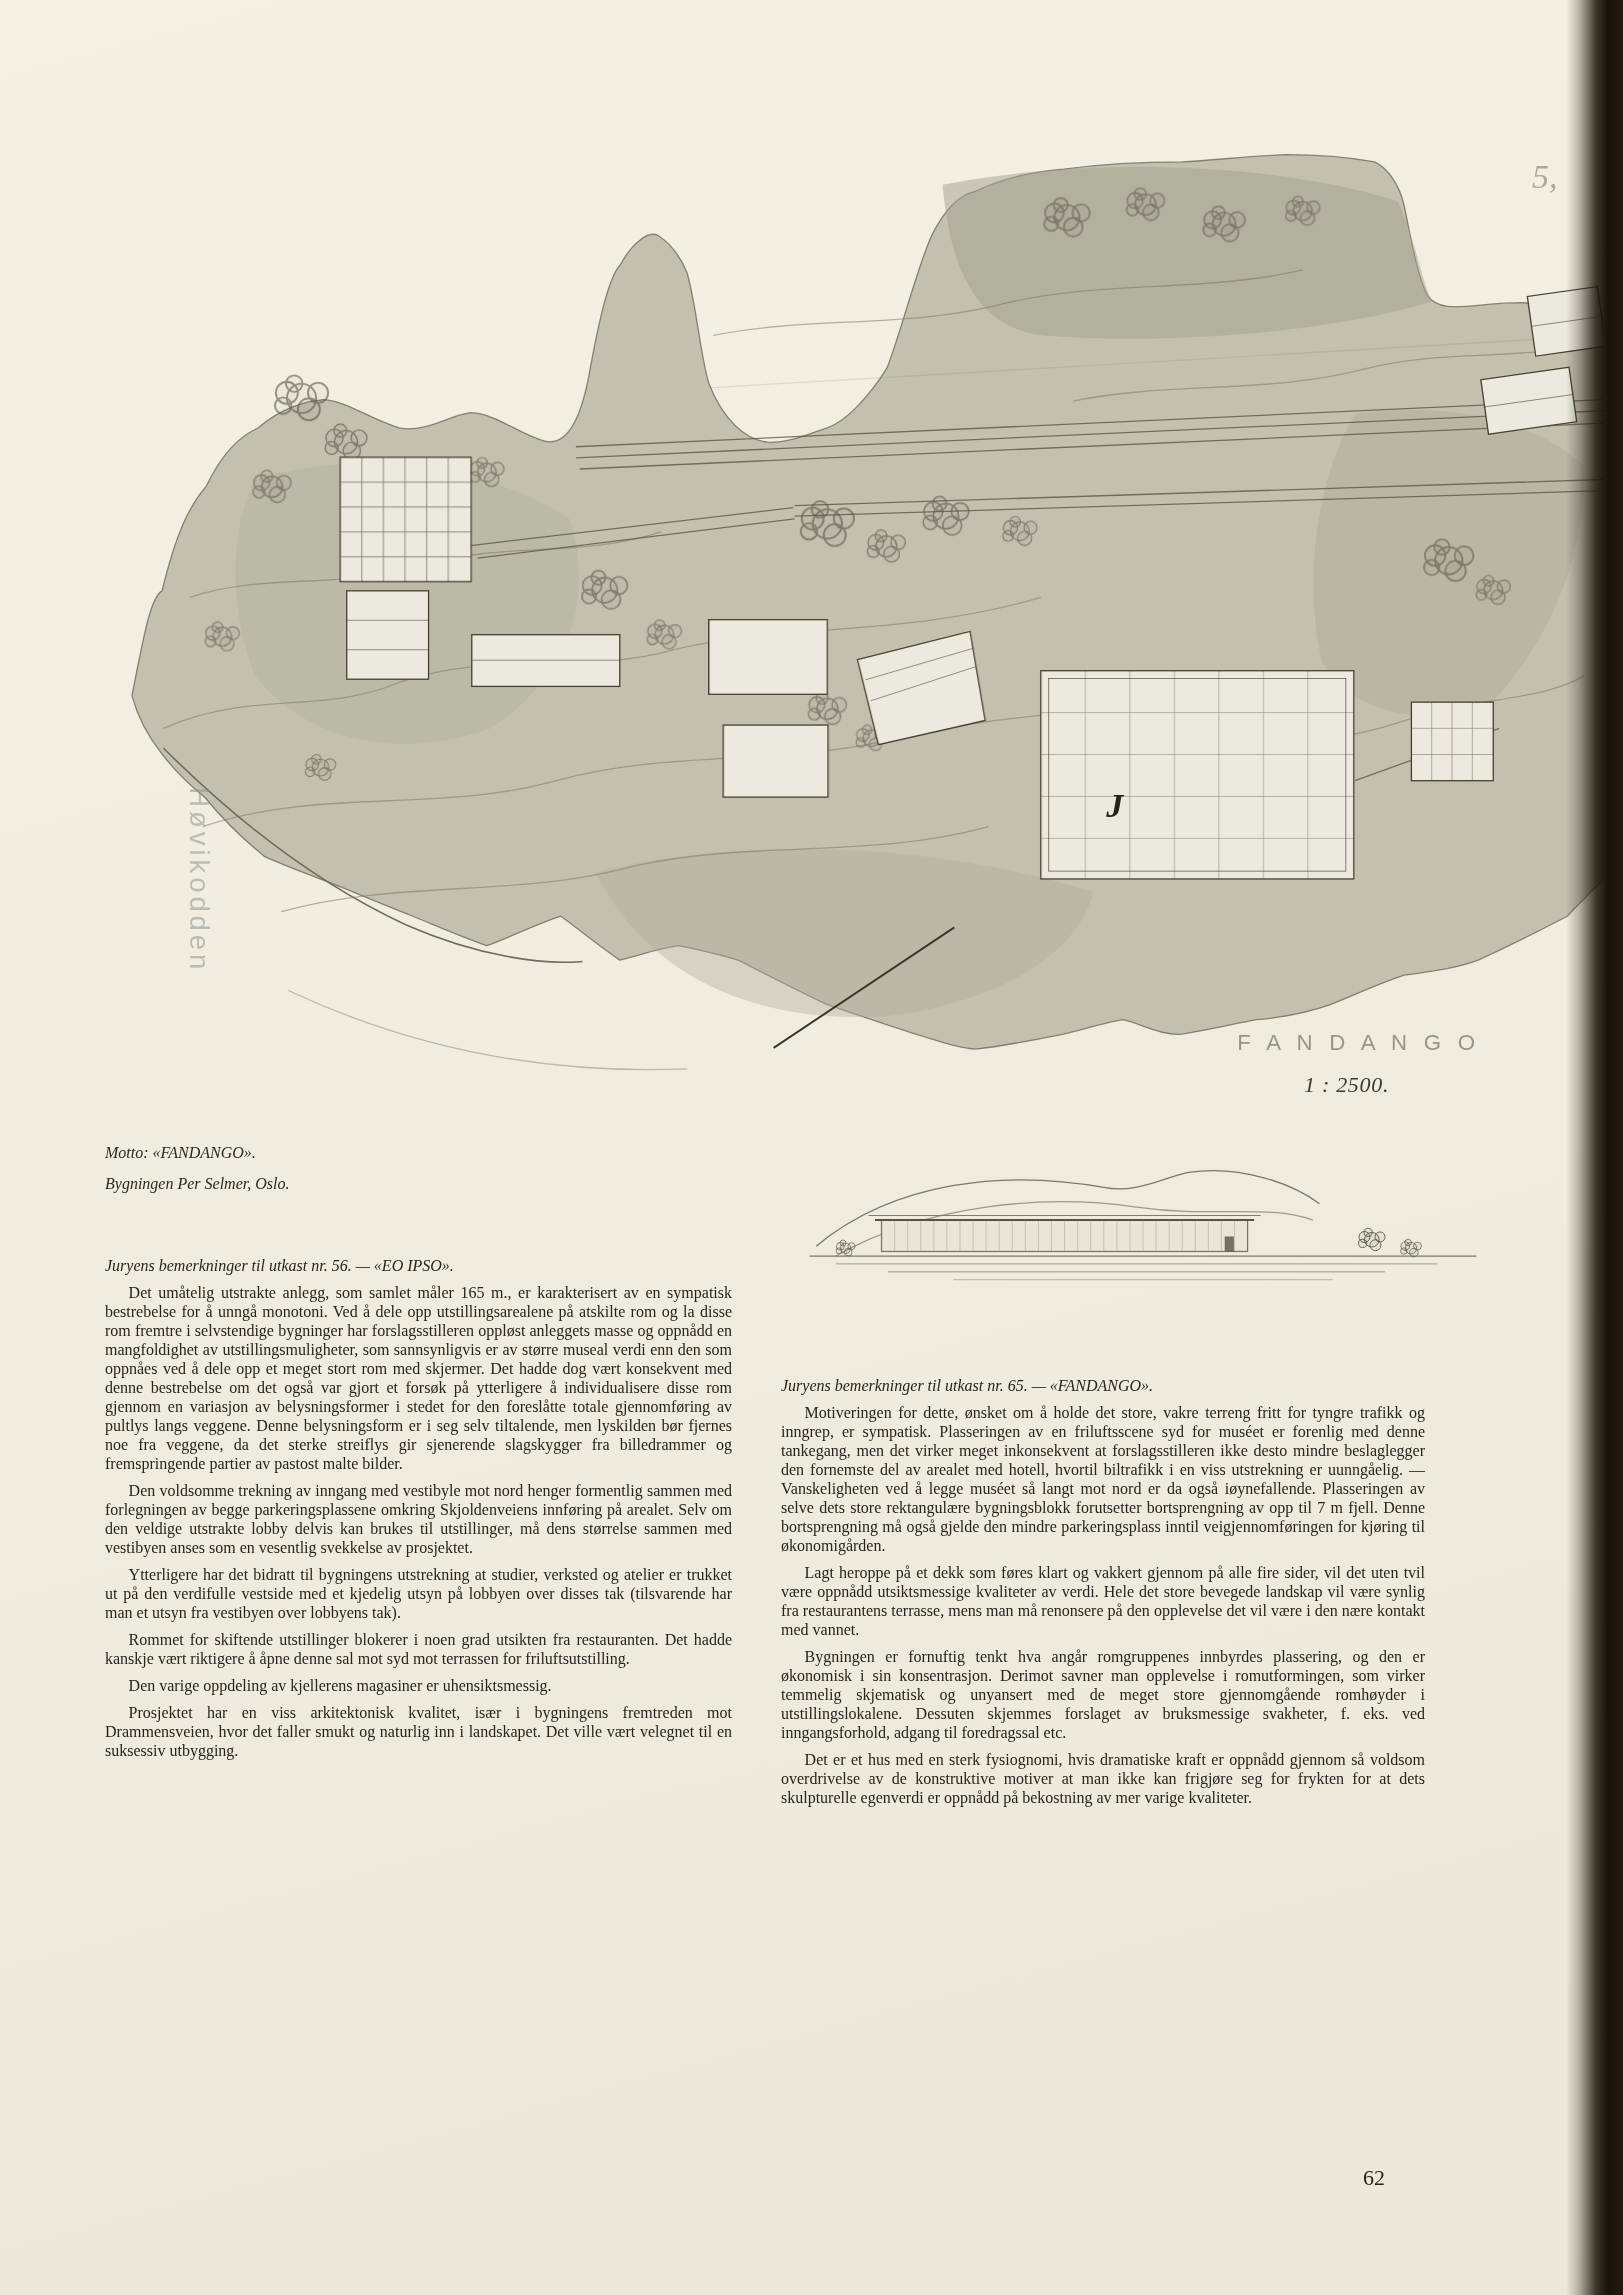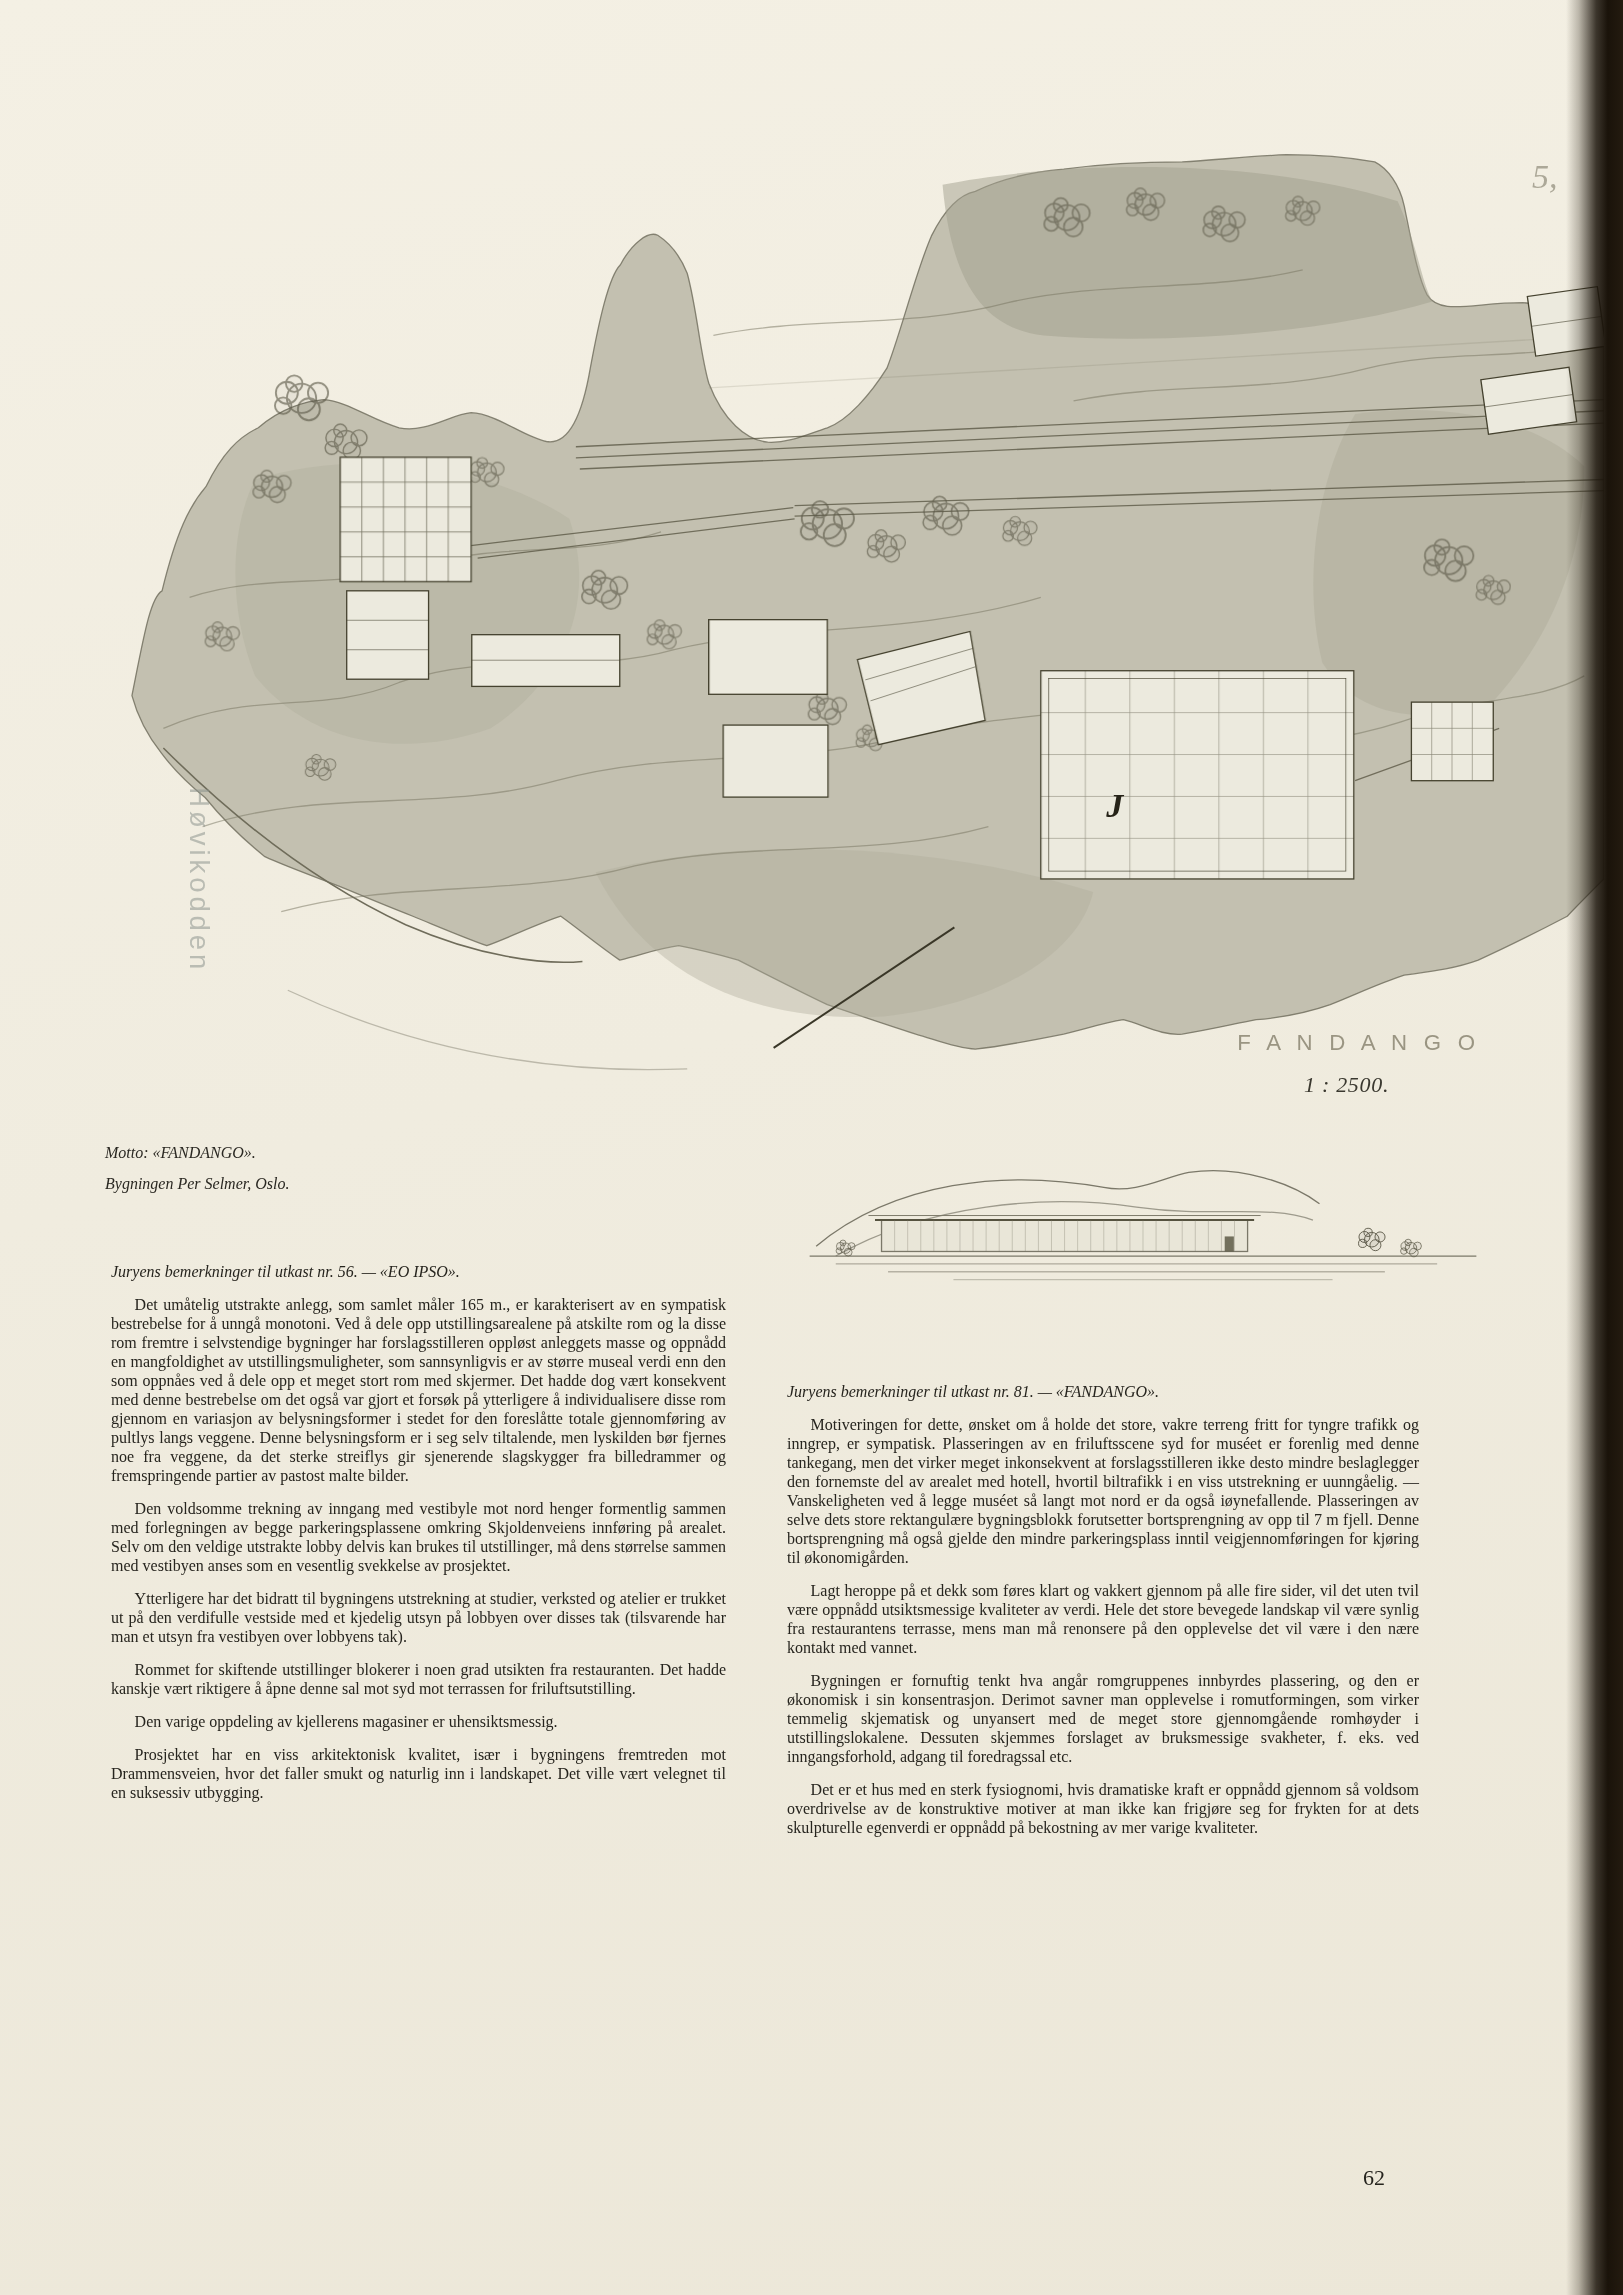--- a/index.html
+++ b/index.html
@@ -17,21 +17,21 @@
   .caption {
     position:absolute; left:105px; top:1137px;
     font-style:italic; font-size:16px; line-height:31px; color:#2a2822;
   }
   .col {
     position:absolute; text-align:justify;
     font-size:16px; line-height:19px; color:#26241e;
   }
   .col-left  { left:97px;  top:1248px; width:643px; }
   .col-right { left:773px; top:1368px; width:660px; }
-  .col p { margin:14px; text-indent:23.6px; }
+  .col p { margin:8px; text-indent:23.6px; }
   .col p.head { text-indent:0; font-style:italic; }
   .page-number {
     position:absolute; left:1363px; top:2165px;
     font-size:22px; color:#26241e;
   }
   .gutter {
     position:absolute; top:0; right:0; width:58px; height:2295px;
     background:linear-gradient(to right,
       rgba(42,34,22,0) 0%, rgba(42,34,22,.28) 22%,
       rgba(28,21,12,.85) 52%, #1a130a 72%, #241b10 100%);
@@ -221,21 +221,21 @@
     <p class="head">Juryens bemerkninger til utkast nr. 56. — «EO IPSO».</p>
     <p>Det umåtelig utstrakte anlegg, som samlet måler 165 m., er karakterisert av en sympatisk bestrebelse for å unngå monotoni. Ved å dele opp utstillingsarealene på atskilte rom og la disse rom fremtre i selvstendige bygninger har forslagsstilleren oppløst anleggets masse og oppnådd en mangfoldighet av utstillingsmuligheter, som sannsynligvis er av større museal verdi enn den som oppnåes ved å dele opp et meget stort rom med skjermer. Det hadde dog vært konsekvent med denne bestrebelse om det også var gjort et forsøk på ytterligere å individualisere disse rom gjennom en variasjon av belysningsformer i stedet for den foreslåtte totale gjennomføring av pultlys langs veggene. Denne belysningsform er i seg selv tiltalende, men lyskilden bør fjernes noe fra veggene, da det sterke streiflys gir sjenerende slagskygger fra billedrammer og fremspringende partier av pastost malte bilder.</p>
     <p>Den voldsomme trekning av inngang med vestibyle mot nord henger formentlig sammen med forlegningen av begge parkeringsplassene omkring Skjoldenveiens innføring på arealet. Selv om den veldige utstrakte lobby delvis kan brukes til utstillinger, må dens størrelse sammen med vestibyen anses som en vesentlig svekkelse av prosjektet.</p>
     <p>Ytterligere har det bidratt til bygningens utstrekning at studier, verksted og atelier er trukket ut på den verdifulle vestside med et kjedelig utsyn på lobbyen over disses tak (tilsvarende har man et utsyn fra vestibyen over lobbyens tak).</p>
     <p>Rommet for skiftende utstillinger blokerer i noen grad utsikten fra restauranten. Det hadde kanskje vært riktigere å åpne denne sal mot syd mot terrassen for friluftsutstilling.</p>
     <p>Den varige oppdeling av kjellerens magasiner er uhensiktsmessig.</p>
     <p>Prosjektet har en viss arkitektonisk kvalitet, især i bygningens fremtreden mot Drammensveien, hvor det faller smukt og naturlig inn i landskapet. Det ville vært velegnet til en suksessiv utbygging.</p>
   </div>
 
   <div class="col col-right">
-    <p class="head">Juryens bemerkninger til utkast nr. 81. — «FANDANGO».</p>
+    <p class="head">Juryens bemerkninger til utkast nr. 65. — «FANDANGO».</p>
     <p>Motiveringen for dette, ønsket om å holde det store, vakre terreng fritt for tyngre trafikk og inngrep, er sympatisk. Plasseringen av en friluftsscene syd for muséet er forenlig med denne tankegang, men det virker meget inkonsekvent at forslagsstilleren ikke desto mindre beslaglegger den fornemste del av arealet med hotell, hvortil biltrafikk i en viss utstrekning er uunngåelig. — Vanskeligheten ved å legge muséet så langt mot nord er da også iøynefallende. Plasseringen av selve dets store rektangulære bygningsblokk forutsetter bortsprengning av opp til 7 m fjell. Denne bortsprengning må også gjelde den mindre parkeringsplass inntil veigjennomføringen for kjøring til økonomigården.</p>
     <p>Lagt heroppe på et dekk som føres klart og vakkert gjennom på alle fire sider, vil det uten tvil være oppnådd utsiktsmessige kvaliteter av verdi. Hele det store bevegede landskap vil være synlig fra restaurantens terrasse, mens man må renonsere på den opplevelse det vil være i den nære kontakt med vannet.</p>
     <p>Bygningen er fornuftig tenkt hva angår romgruppenes innbyrdes plassering, og den er økonomisk i sin konsentrasjon. Derimot savner man opplevelse i romutformingen, som virker temmelig skjematisk og unyansert med de meget store gjennomgående romhøyder i utstillingslokalene. Dessuten skjemmes forslaget av bruksmessige svakheter, f. eks. ved inngangsforhold, adgang til foredragssal etc.</p>
     <p>Det er et hus med en sterk fysiognomi, hvis dramatiske kraft er oppnådd gjennom så voldsom overdrivelse av de konstruktive motiver at man ikke kan frigjøre seg for frykten for at dets skulpturelle egenverdi er oppnådd på bekostning av mer varige kvaliteter.</p>
   </div>
 
   <div class="page-number">62</div>
 
   <div class="gutter"></div>
 </div>

